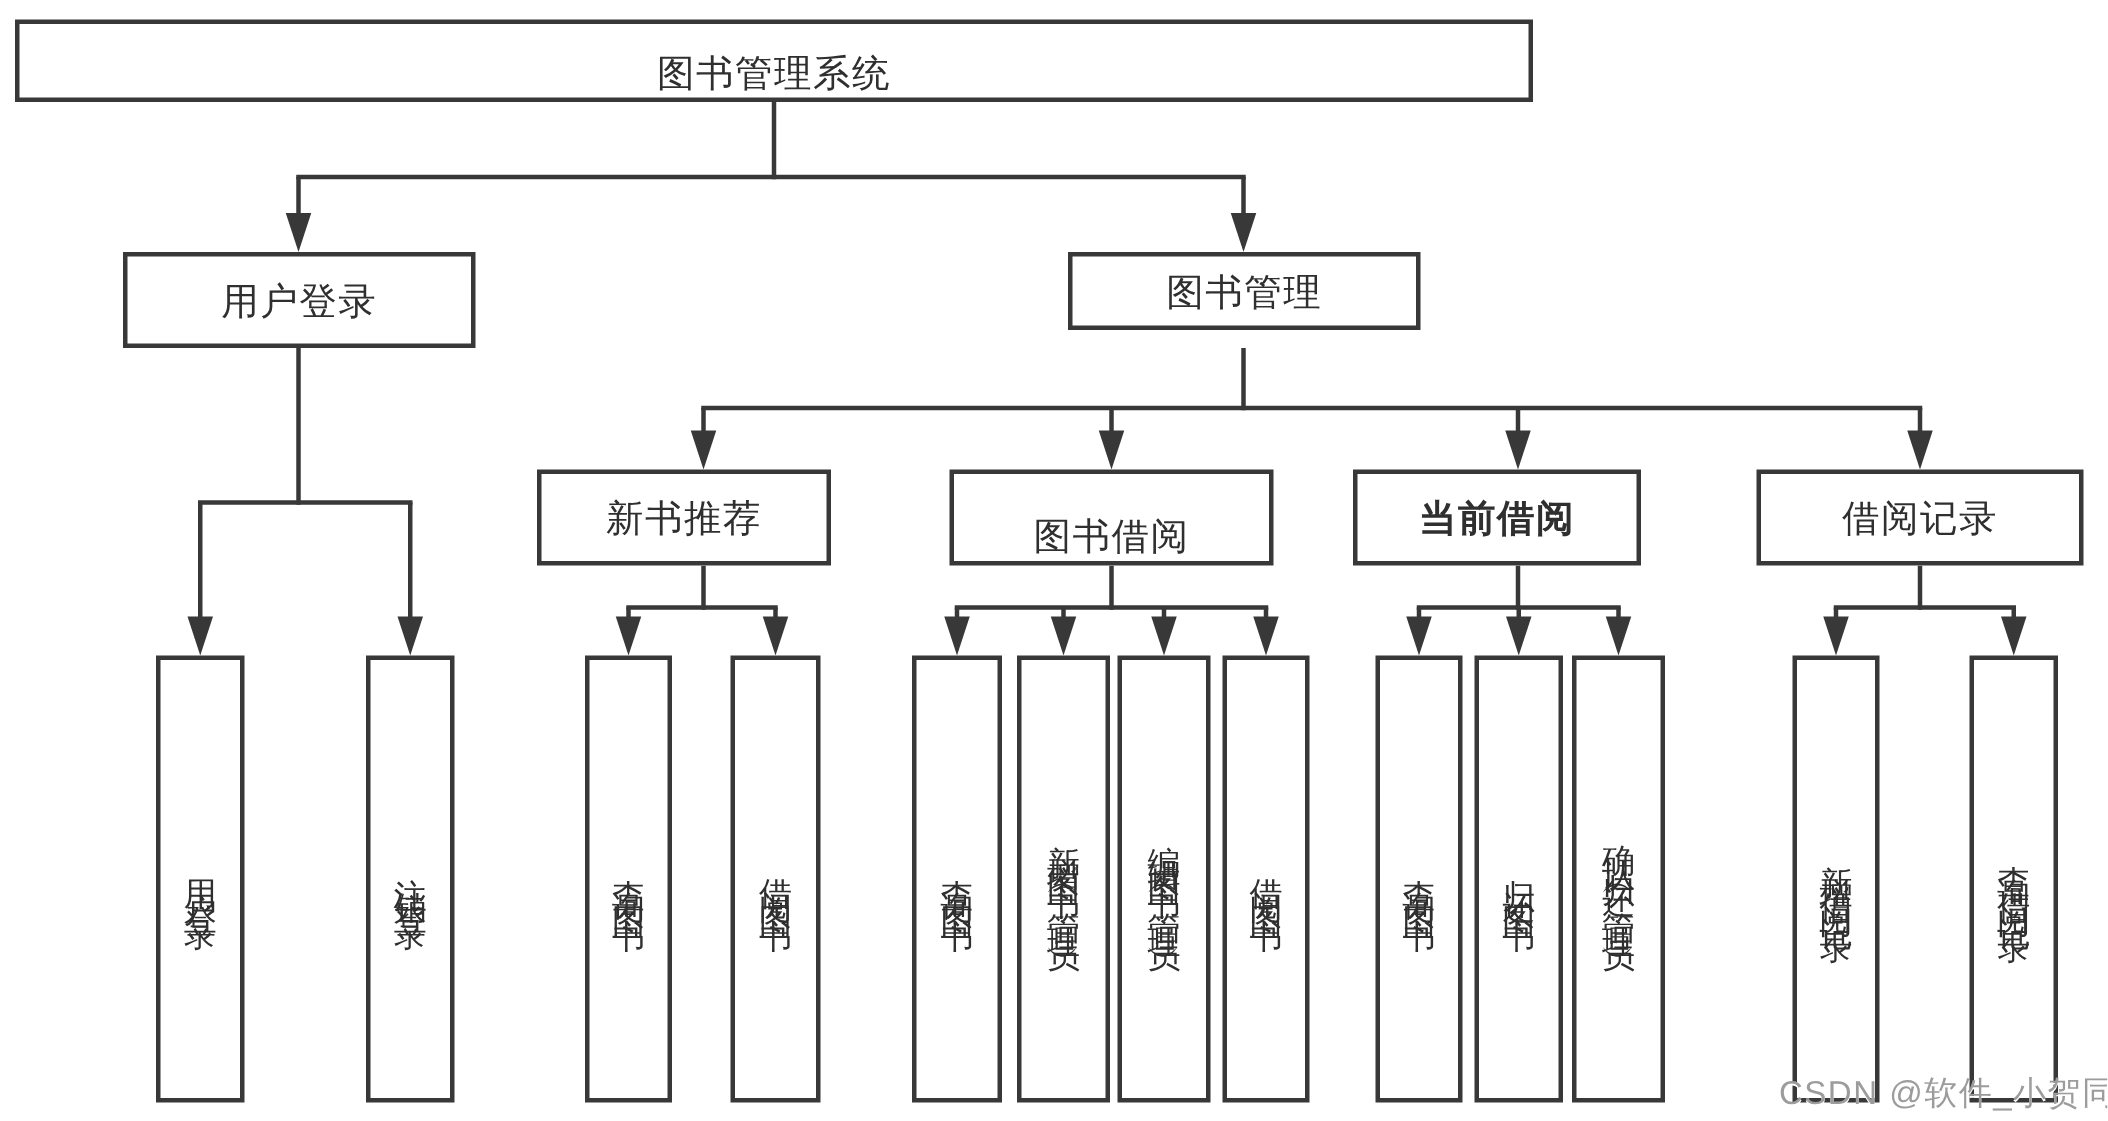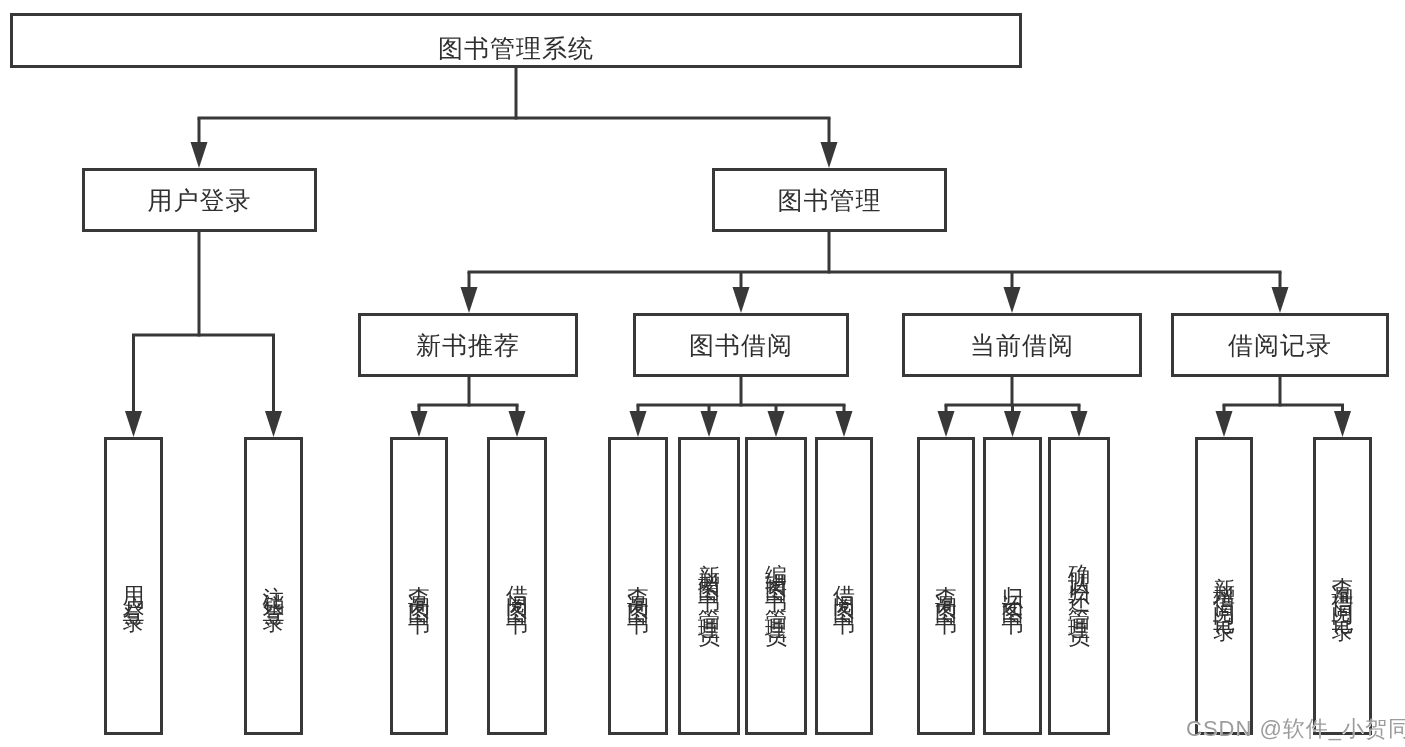--- a/index.html
+++ b/index.html
@@ -105,30 +105,30 @@
       <line x1="1342.5" y1="405" x2="1342.5" y2="415" stroke="var(--line)" stroke-width="3"></line>
       <polygon points="1334,411 1351,411 1342.5,437" fill="var(--line)"></polygon>
     </svg>
 
   <div class="node" style="left: 10px; top: 13px; width: 1012px; height: 55px; align-items: flex-end;">
       <span class="lbl">图书管理系统</span>
     </div>
     <div class="node" style="left: 82px; top: 168px; width: 235px; height: 64px;">
       <span class="lbl">用户登录</span>
     </div>
-    <div class="node" style="left: 712px; top: 168px; width: 235px; height: 64px;">
+    <div class="node" style="left: 712px; top: 168px; width: 235px; height: 52px;">
       <span class="lbl">图书管理</span>
     </div>
-    <div class="node" style="left: 358px; top: 313px; width: 220px; height: 64px;">
+    <div class="node" style="left: 358px; top: 313px; width: 196px; height: 64px;">
       <span class="lbl">新书推荐</span>
     </div>
-    <div class="node" style="left: 633px; top: 313px; width: 216px; height: 64px;">
+    <div class="node" style="left: 633px; top: 313px; width: 216px; height: 64px; align-items: flex-end;">
       <span class="lbl">图书借阅</span>
     </div>
-    <div class="node" style="left: 902px; top: 313px; width: 240px; height: 64px;">
+    <div class="node" style="left: 902px; top: 313px; width: 192px; height: 64px; font-weight: bold;">
       <span class="lbl">当前借阅</span>
     </div>
     <div class="node" style="left: 1171px; top: 313px; width: 218px; height: 64px;">
       <span class="lbl">借阅记录</span>
     </div>
     <div class="node vertical" style="left: 104px; top: 437px; width: 59px; height: 298px;">
       <span class="lbl">用户登录</span>
     </div>
     <div class="node vertical" style="left: 244px; top: 437px; width: 59px; height: 298px;">
       <span class="lbl">注销登录</span>

